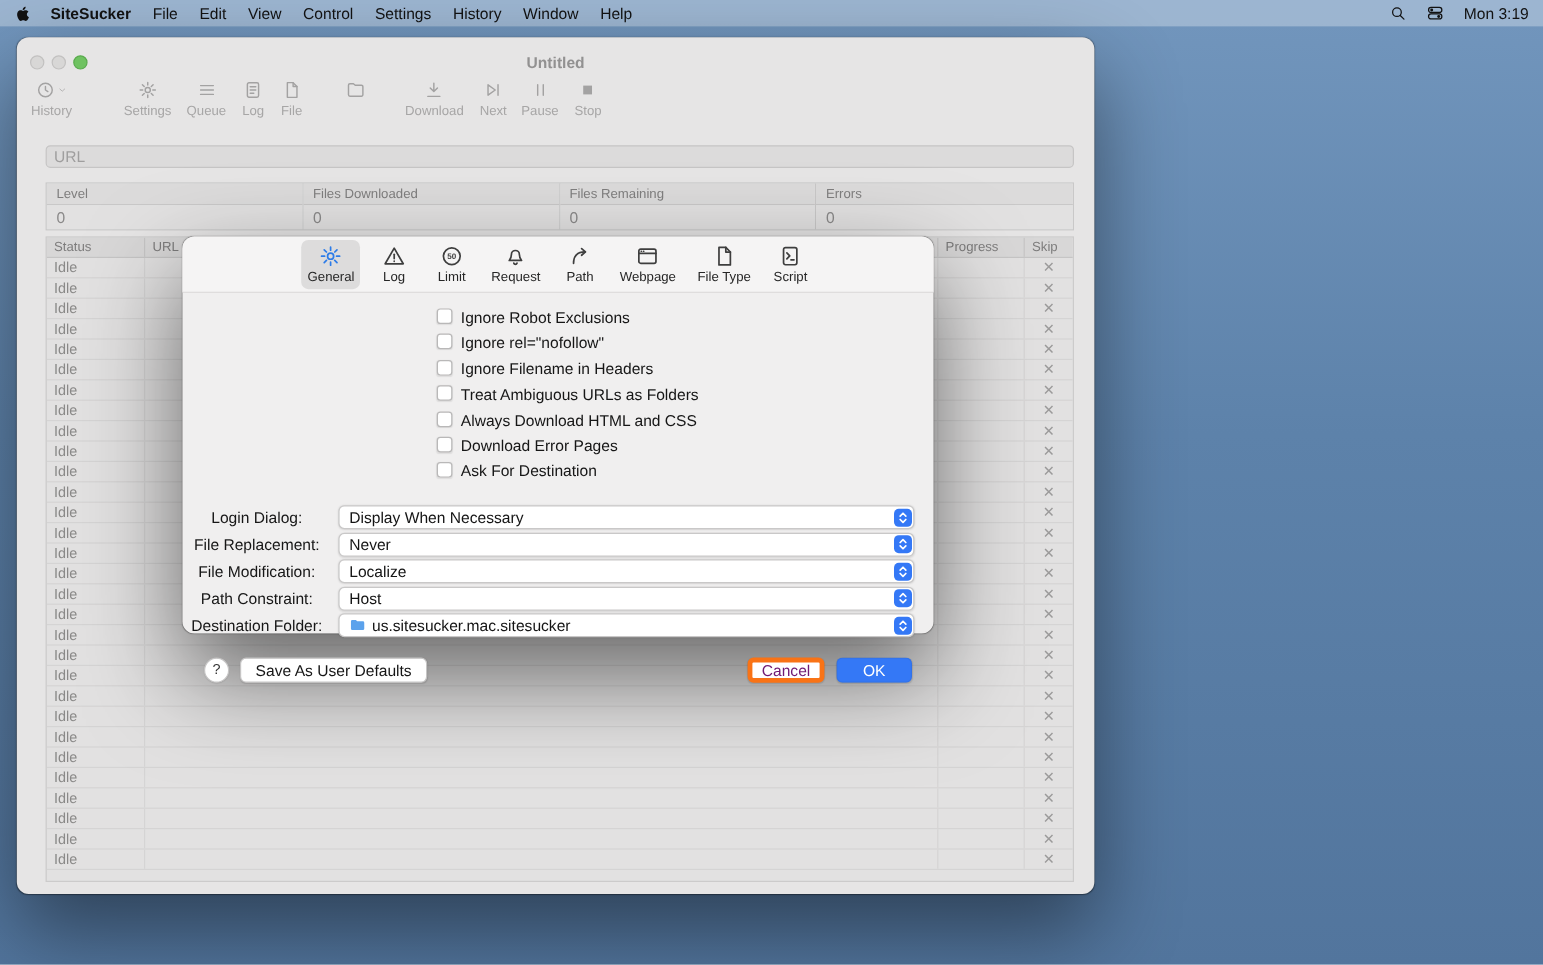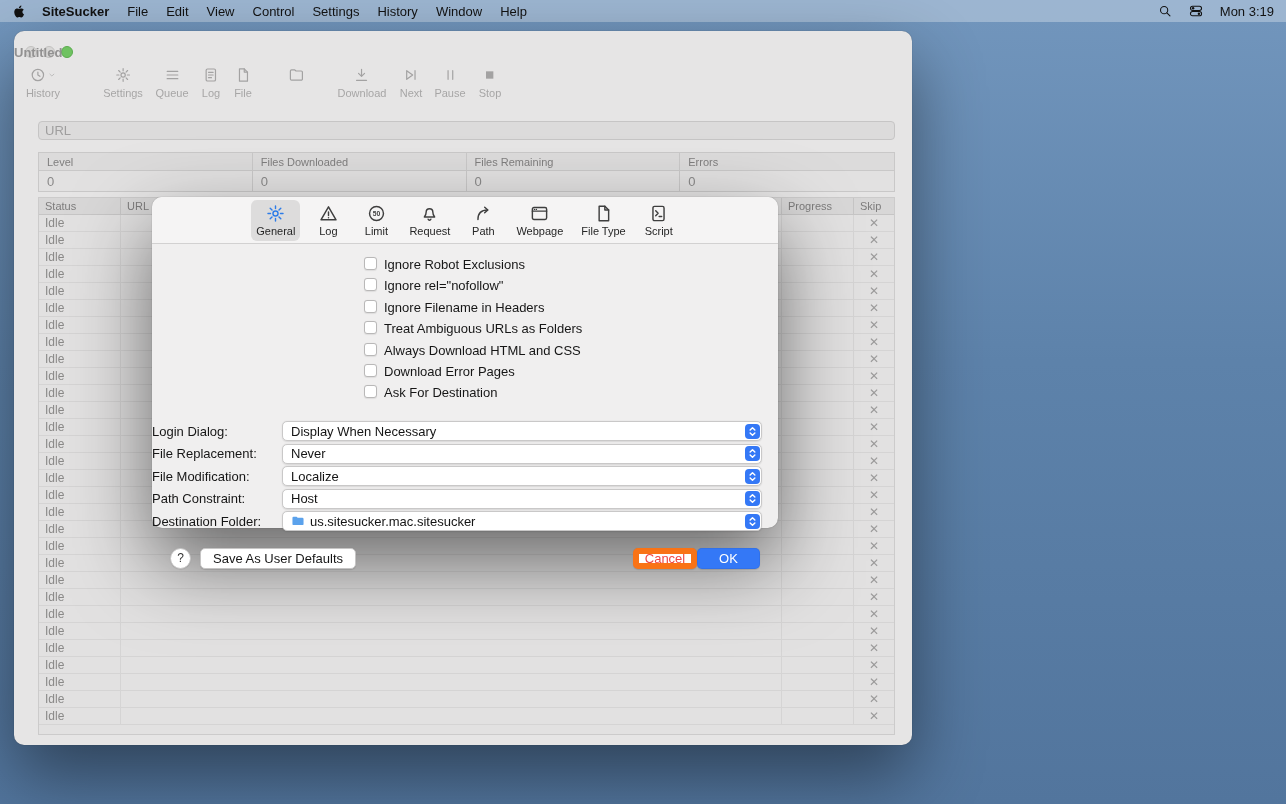--- a/index.html
+++ b/index.html
@@ -32,21 +32,21 @@
   .window {
     position:absolute; left:14px; top:31px; width:898px; height:714px;
     background:#e6e5e5; border-radius:10px;
     box-shadow:0 30px 70px rgba(0,0,0,.45), 0 0 1px rgba(0,0,0,.4);
   }
   .light { position:absolute; top:15px; width:12px; height:12px; border-radius:50%; }
   .light.close { left:11px;  background:#d8d7d6; border:1px solid #c2c1c0; }
   .light.min   { left:29px;  background:#d8d7d6; border:1px solid #c2c1c0; }
   .light.zoom  { left:47px;  background:#6fc261; border:1px solid #5aab4e; }
   .title {
-    position:absolute; top:14px; left:0; right:0; text-align:left;
+    position:absolute; top:14px; left:0; right:0; text-align:center;
     font-size:13px; font-weight:600; color:#929191;
   }
 
   .toolbar { position:absolute; top:34px; left:0; right:0; height:50px; }
   .tb-item {
     position:absolute; top:0; transform:translateX(-50%);
     display:flex; flex-direction:column; align-items:center;
     color:#a3a2a2; cursor:default;
   }
   .tb-icon { height:20px; display:flex; align-items:center; gap:2px; }
@@ -123,21 +123,21 @@
   .checks { position:absolute; left:212px; top:60px; }
   .check-row { height:21.4px; display:flex; align-items:flex-start; gap:7px; }
   .checkbox {
     width:13px; height:13px; background:#fff; border:1px solid #b9b8b8;
     border-radius:3px; box-shadow:0 .5px 1px rgba(0,0,0,.08); flex:none;
   }
   .check-label { font-size:13px; color:#161616; white-space:nowrap; }
 
   .selects { position:absolute; left:0; top:224px; right:16px; }
   .select-row { display:flex; align-items:center; margin-bottom:2.6px; }
-  .select-label { width:124px; text-align:left; font-size:13px; color:#161616; flex:none; white-space:nowrap; }
+  .select-label { width:124px; text-align:center; font-size:13px; color:#161616; flex:none; white-space:nowrap; }
   .popup {
     margin-left:6px; flex:1; height:20px; background:#fff;
     border:1px solid #c9c8c8; border-radius:5px;
     display:flex; align-items:center; padding-left:8px; position:relative;
     box-shadow:0 .5px 1.5px rgba(0,0,0,.1); cursor:default;
   }
   .popup-value { font-size:13px; color:#141414; white-space:nowrap; }
   .popup-folder { display:flex; margin-right:5px; }
   .stepper {
     position:absolute; right:1.5px; top:1.5px; width:15px; height:15px;
@@ -156,21 +156,21 @@
     display:flex; align-items:center; justify-content:center; margin-right:9px;
     box-shadow:0 .5px 1px rgba(0,0,0,.12); padding:0;
   }
   .btn {
     height:21px; border-radius:5px; font-size:13px;
     display:flex; align-items:center; justify-content:center;
     box-shadow:0 .5px 1px rgba(0,0,0,.12);
   }
   .save-defaults { background:#fff; border:1px solid #c6c5c5; color:#161616; padding:0 12px; }
   .spacer { flex:1; }
-  .cancel { background:#fff; border:6px solid #f97316; color:#ef4444; width:64px; padding:0; }
+  .cancel { background:#fff; border:4px solid #f97316; color:#701a75; width:64px; margin-right:10px; padding:0; }
   .ok { background:var(--accent,#3478f6); border:1px solid rgba(0,0,0,.05); color:#fff; width:63px; padding:0; }
 </style>
 </head>
 <body>
 
 <div class="desktop">
 
   <div class="menubar">
     <span class="apple" id="apple-icon">
         <svg width="15" height="15" viewBox="0 0 24 24" fill="none" stroke="currentColor" stroke-width="1.8" stroke-linecap="round" stroke-linejoin="round">

